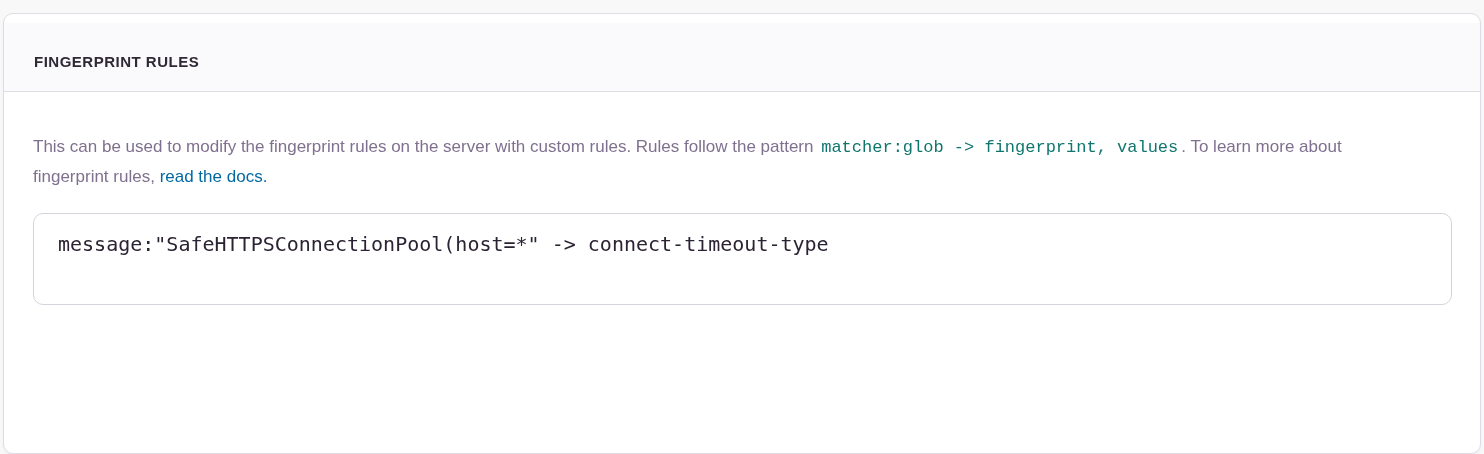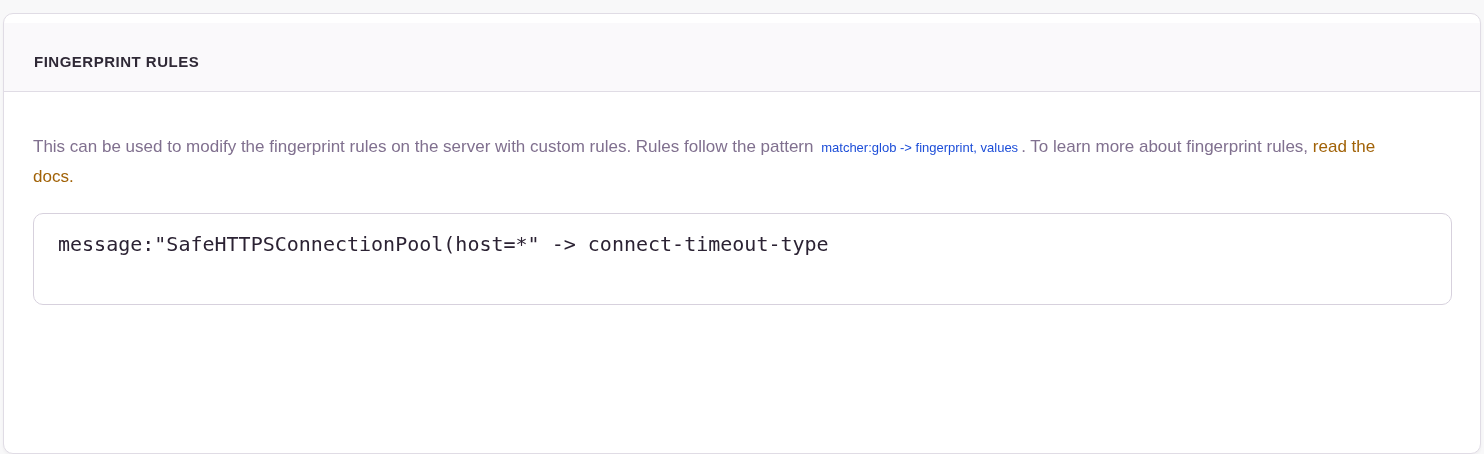--- a/index.html
+++ b/index.html
@@ -42,27 +42,27 @@
   .panel-body {
     padding: 22px 28px 26px 29px;
   }
   .field-help {
     margin-right: 56px;
     font-size: 17px;
     line-height: 29px;
     color: #80708f;
   }
   .inline-code {
-    font-family: Liberation Sans, sans-serif;
-    font-size: 13px;
-    color: #1d4ed8;
+    font-family: Liberation Mono, monospace;
+    font-size: 17px;
+    color: #0f766e;
     padding: 0 3px;
   }
   .docs-link {
-    color: #a16207;
+    color: #0369a1;
     text-decoration: none;
     cursor: pointer;
     text-align: right;
   }
   .example-pre {
     margin: 12px 56px 0 0;
     background: #faf9fb;
     border-radius: 8px;
     padding: 11px 15px;
     font-family: "DejaVu Sans Mono", monospace;

